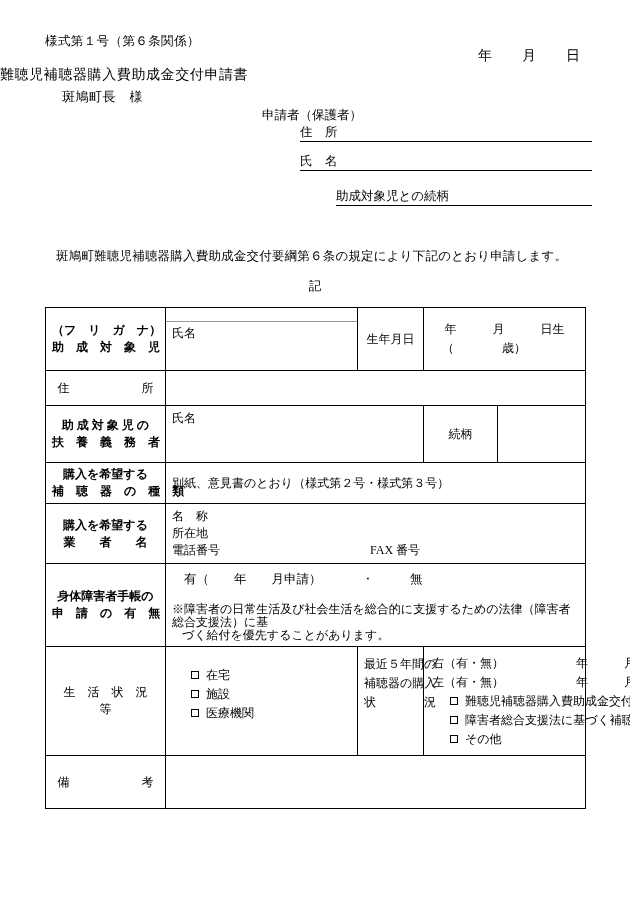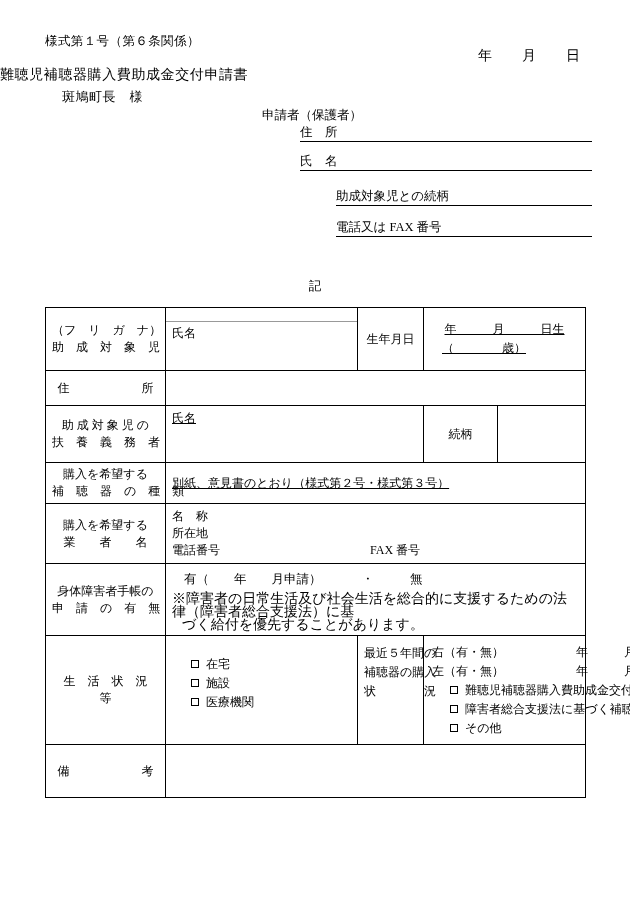--- a/index.html
+++ b/index.html
@@ -119,23 +119,24 @@
   .hdr {
     text-align: center;
     vertical-align: middle !important;
     font-size: 12px;
     line-height: 17px;
     padding: 2px 6px !important;
   }
   .hdr .jl {
     display: block;
     white-space: nowrap;
-  }
-
-  .cellpad { padding: 4px 6px !important; text-decoration: underline; }
+    font-weight: bold;
+  }
+
+  .cellpad { padding: 4px 6px !important; }
   .mid { vertical-align: middle !important; }
   .ctr { text-align: center; }
 
   
   .furi-cell { padding: 0 !important; }
   .furi-top {
     height: 13px;
     border-bottom: 1px solid #999999;
   }
   .furi-bot {
@@ -150,22 +151,23 @@
   
   .dis-main {
     padding: 7px 6px 2px 18px;
     font-size: 12.5px;
     white-space: nowrap;
   }
   .dis-main .g3 { display:inline-block; width: 40px; }
   .dis-main .g4 { display:inline-block; width: 36px; }
   .dis-note {
     padding: 2px 6px 4px 6px;
-    font-size: 14px;
+    font-size: 12px;
     line-height: 13px;
+    margin-top: 11px;
   }
   .dis-note .ind { display:inline-block; width: 10px; }
 
   
   .chk {
     display: inline-block;
     width: 8px; height: 8px;
     border: 1px solid #000;
     margin-right: 7px;
     vertical-align: 0px;
@@ -203,24 +205,22 @@
 
   <div class="ul-row ul-addr">
     <span class="lab">住　所</span>
   </div>
   <div class="ul-row ul-rel">
     <span class="lab">助成対象児との続柄</span>
   </div>
   <div class="ul-row ul-name">
     <span class="lab">氏　名</span>
   </div>
-  <div class="ul-row ul-tel">
-    <span class="lab">電話又は FAX 番号</span>
-  </div>
-
+
+  <div class="statement">斑鳩町難聴児補聴器購入費助成金交付要綱第６条の規定により下記のとおり申請します。</div>
   <div class="ki-mark">記</div>
 
   <div class="tbl-wrap">
     <table class="form">
       <colgroup>
         <col style="width:120px">
         <col style="width:192px">
         <col style="width:66px">
         <col style="width:74px">
         <col style="width:88px">

